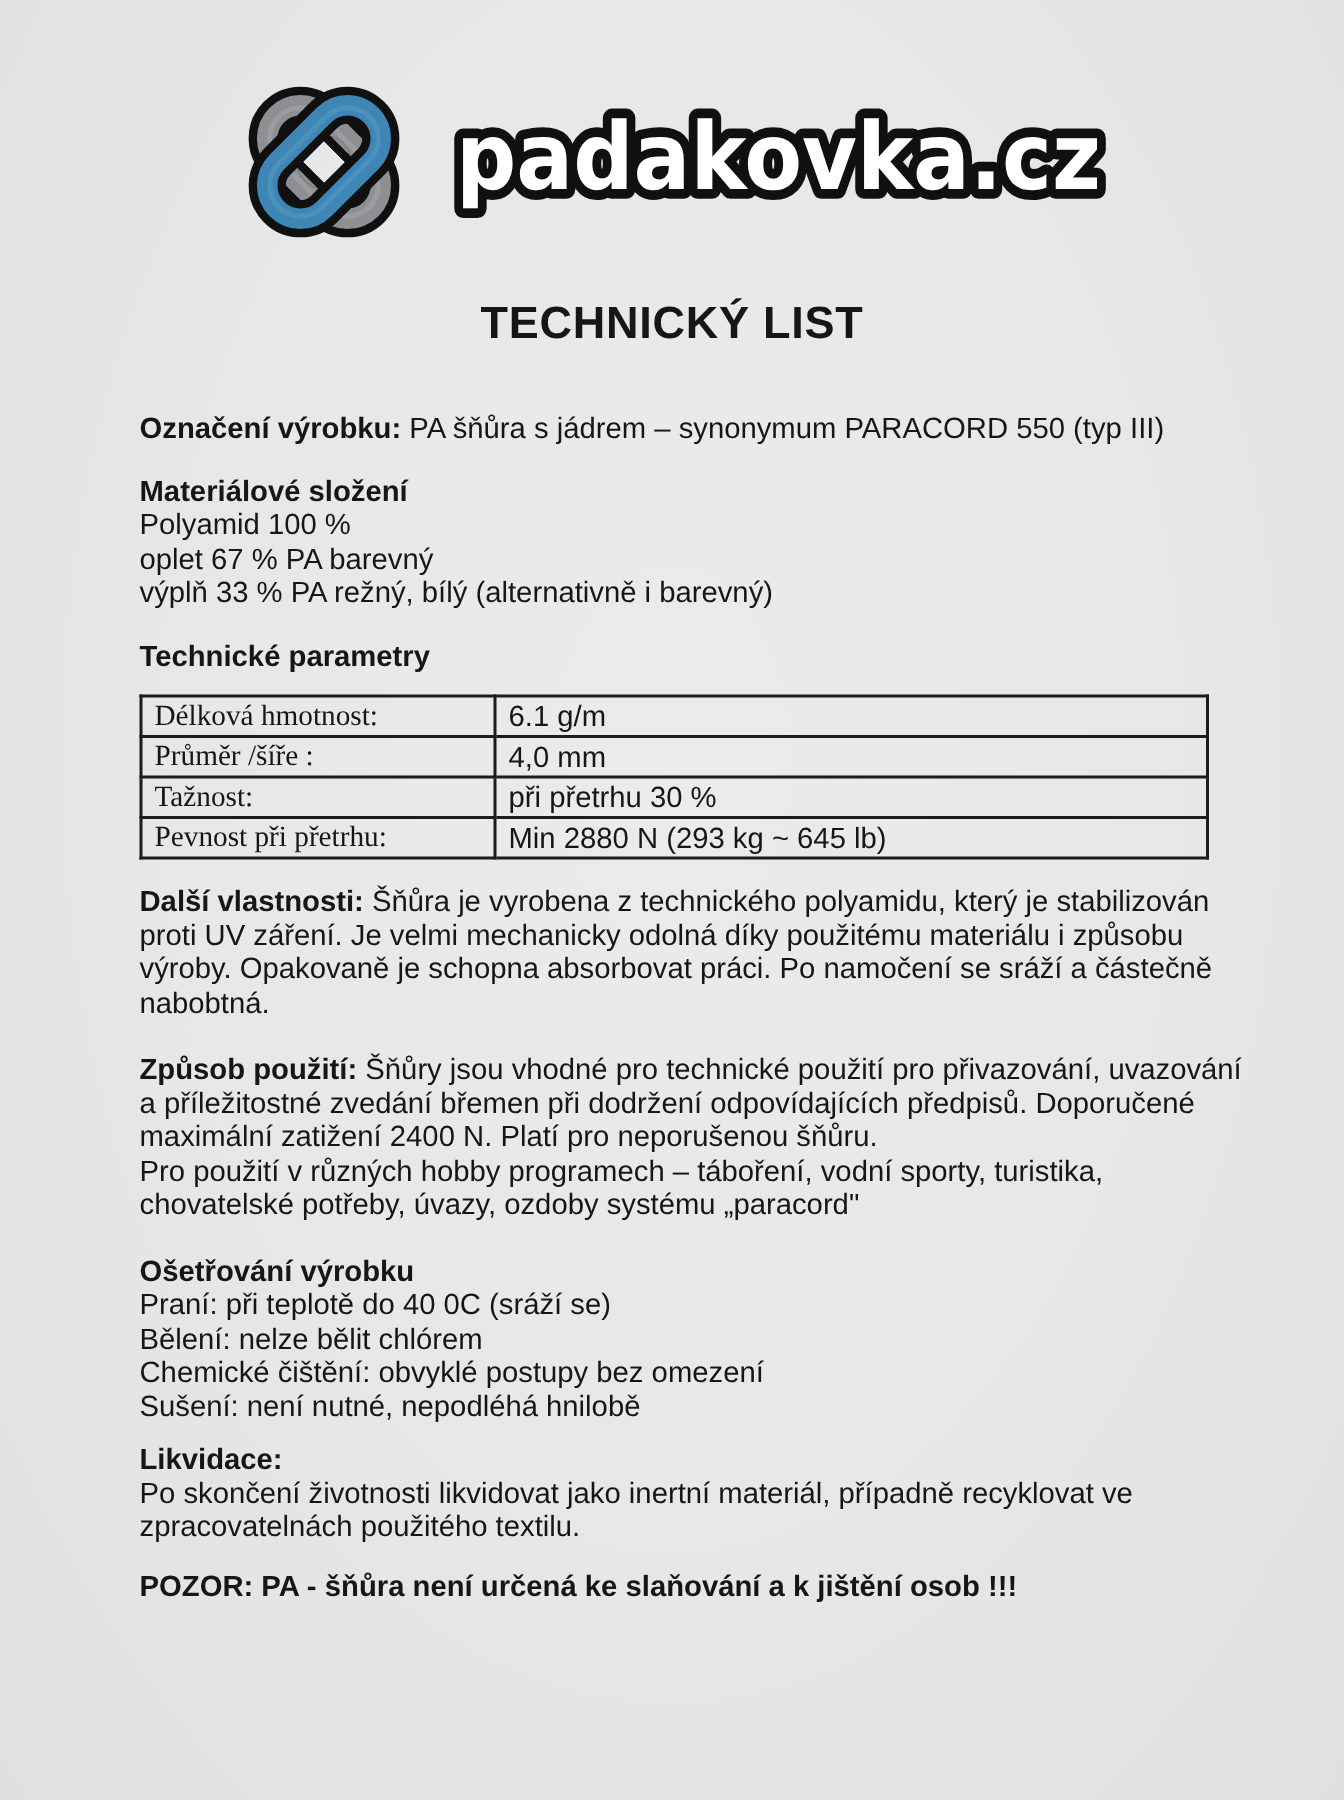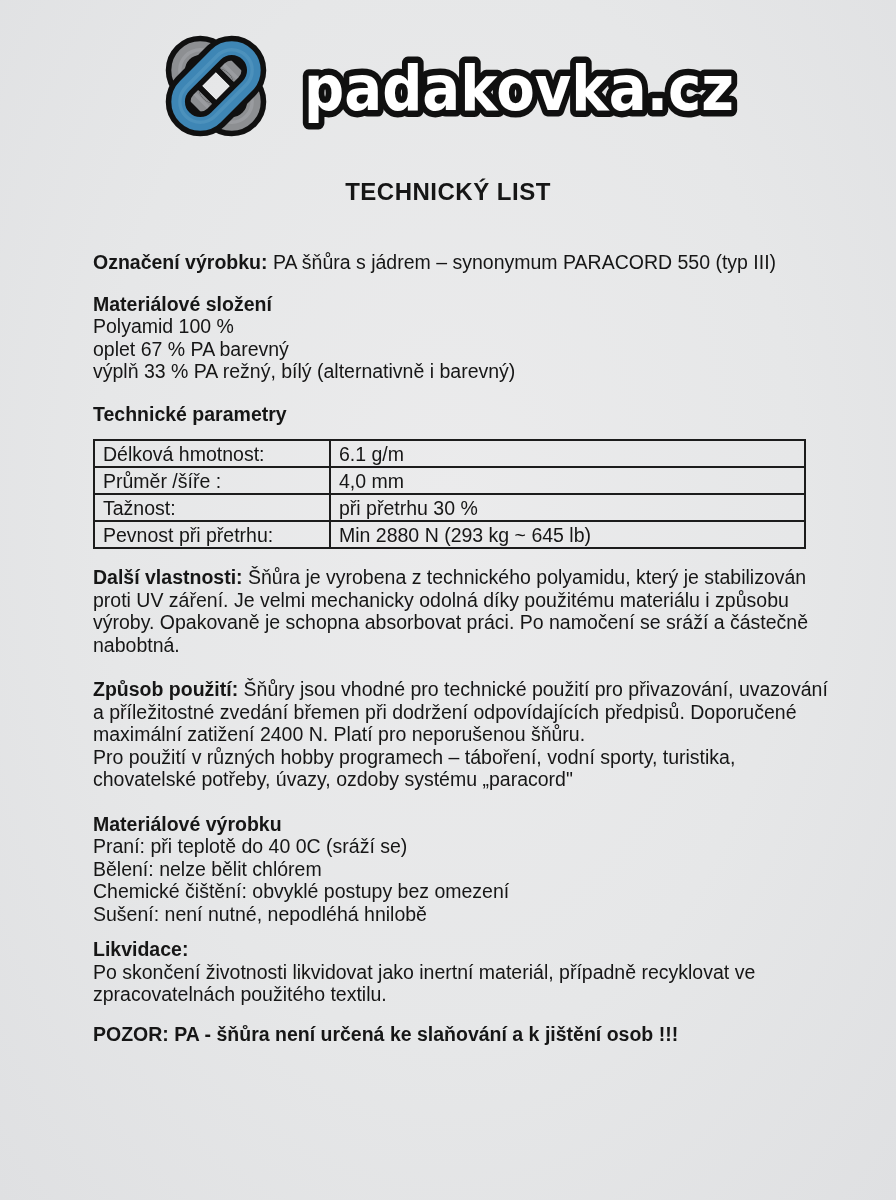--- a/index.html
+++ b/index.html
@@ -9,31 +9,31 @@
     font-family:"Liberation Sans",sans-serif;
     color:#161616;
     -webkit-font-smoothing:antialiased;
   }
   .page{
     position:relative;width:896px;height:1200px;overflow:hidden;
     background:radial-gradient(ellipse at 50% 42%, #ebebec 0%, #e6e7e8 55%, #dfe0e2 100%);
   }
   
   .logo-row{
-    padding-top:20px;
-    display:flex;align-items:center;justify-content:center;gap:14px;
+    padding-top:44px;
+    display:flex;align-items:flex-start;justify-content:center;gap:14px;
     height:132px;
   }
   .logo-icon{display:block;}
   .logo-wordmark{display:block;}
   
   .doc-title{
     margin-top:24px;
     text-align:center;
-    font-size:24px;font-weight:bold;
+    font-size:30px;font-weight:bold;
     letter-spacing:0.5px;
     line-height:32px;
   }
   
   .content{
     margin-left:93px;
     width:748px;
     font-size:19.5px;
     line-height:22.5px;
   }
@@ -48,21 +48,21 @@
     width:713px;
     font-size:19.5px;
   }
   table.params td{
     border:2px solid #1c1c1c;
     padding:0 8px;
     height:25px;
     line-height:24px;
     white-space:nowrap;
   }
-  table.params td.param{width:218px;}
+  table.params td.param{width:218px;font-family:Liberation Serif, serif;}
   .para-other{margin-top:17px;}
   .para-usage{margin-top:22px;}
   .care-heading{margin-top:22px;font-weight:bold;}
   .disposal-heading{margin-top:11px;font-weight:bold;}
   .warning-line{margin-top:17px;font-weight:bold;}
   .line{display:block;}
 </style>
 </head>
 <body>
 
@@ -137,21 +137,21 @@
 
     <div class="para-other">
       <span class="lbl">Další vlastnosti:</span><span> Šňůra je vyrobena z technického polyamidu, který je stabilizován proti UV záření. Je velmi mechanicky odolná díky použitému materiálu i způsobu výroby. Opakovaně je schopna absorbovat práci. Po namočení se sráží a částečně nabobtná.</span>
     </div>
 
     <div class="para-usage">
       <span class="lbl">Způsob použití:</span><span> Šňůry jsou vhodné pro technické použití pro přivazování, uvazování a příležitostné zvedání břemen při dodržení odpovídajících předpisů. Doporučené maximální zatižení 2400 N. Platí pro neporušenou šňůru.</span>
       <span class="line">Pro použití v různých hobby programech – táboření, vodní sporty, turistika, chovatelské potřeby, úvazy, ozdoby systému „paracord"</span>
     </div>
 
-    <div class="care-heading">Materiálové výrobku</div>
+    <div class="care-heading">Ošetřování výrobku</div>
     <span class="line">Praní: při teplotě do 40 0C (sráží se)</span>
     <span class="line">Bělení: nelze bělit chlórem</span>
     <span class="line">Chemické čištění: obvyklé postupy bez omezení</span>
     <span class="line">Sušení: není nutné, nepodléhá hnilobě</span>
 
     <div class="disposal-heading" style="margin-top:13px;">Likvidace:</div>
     <span class="line">Po skončení životnosti likvidovat jako inertní materiál, případně recyklovat ve zpracovatelnách použitého textilu.</span>
 
     <div class="warning-line">POZOR: PA - šňůra není určená ke slaňování a k jištění osob !!!</div>
 

